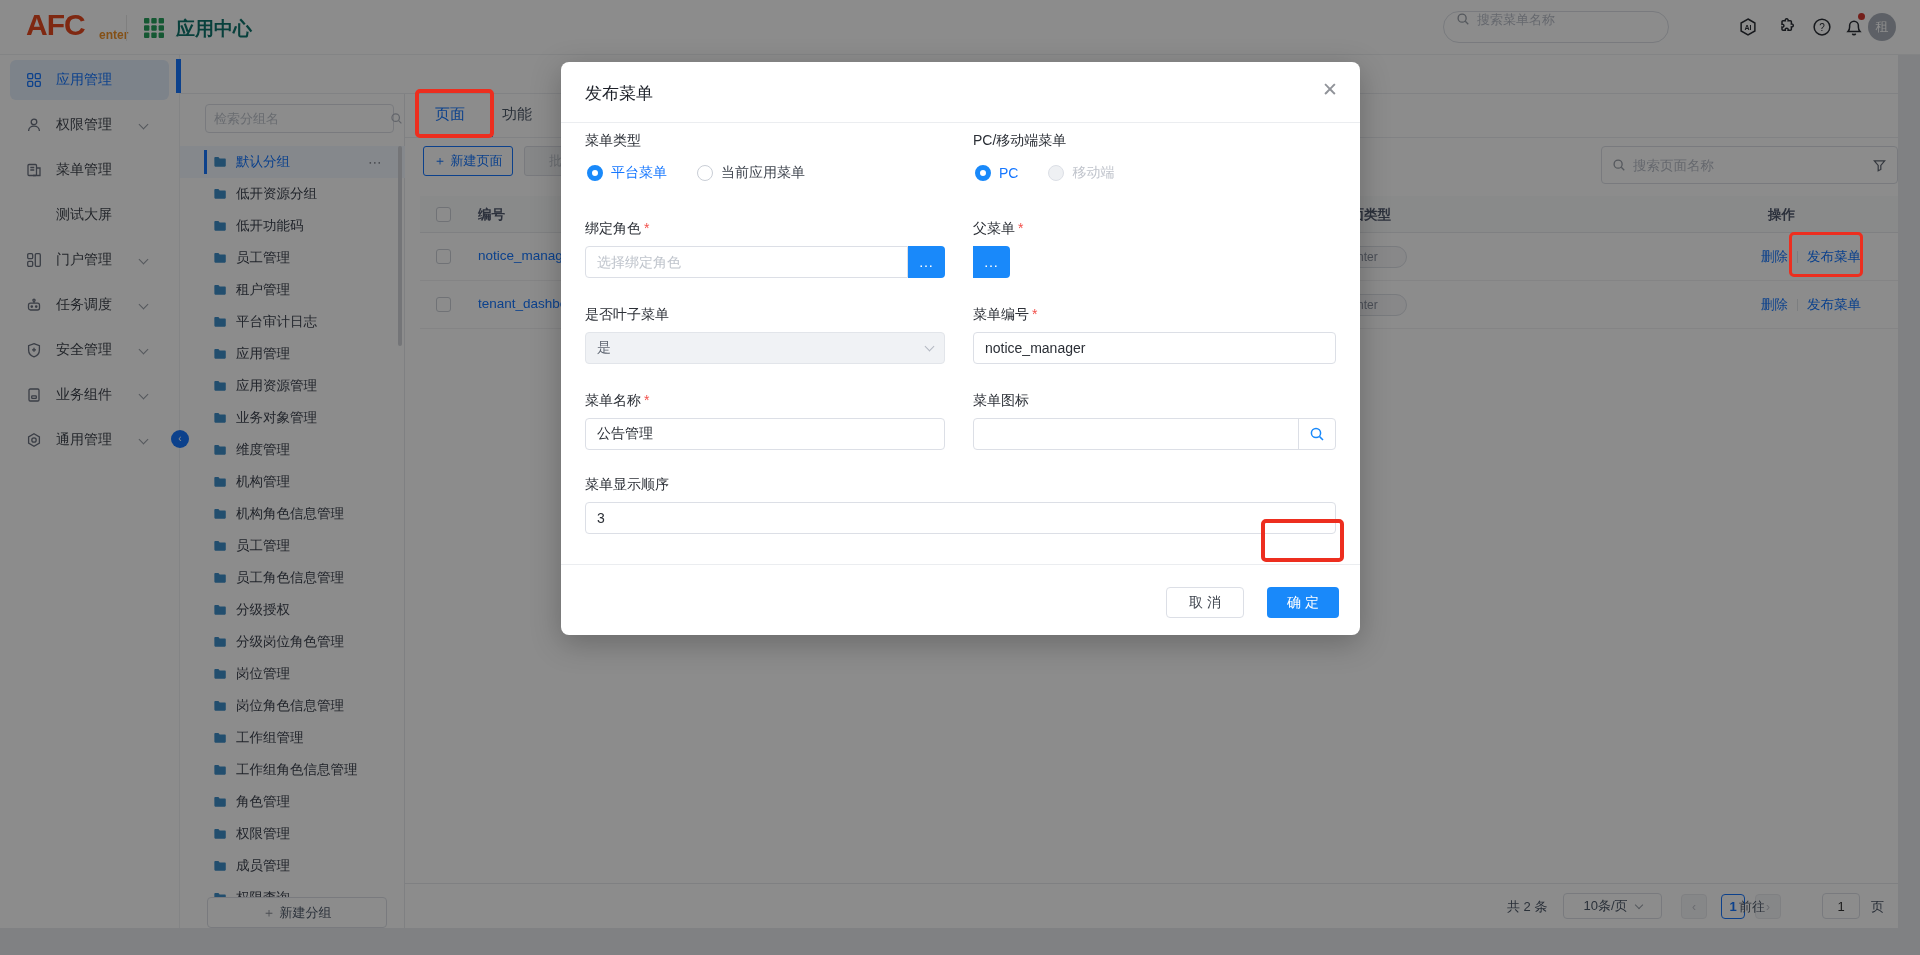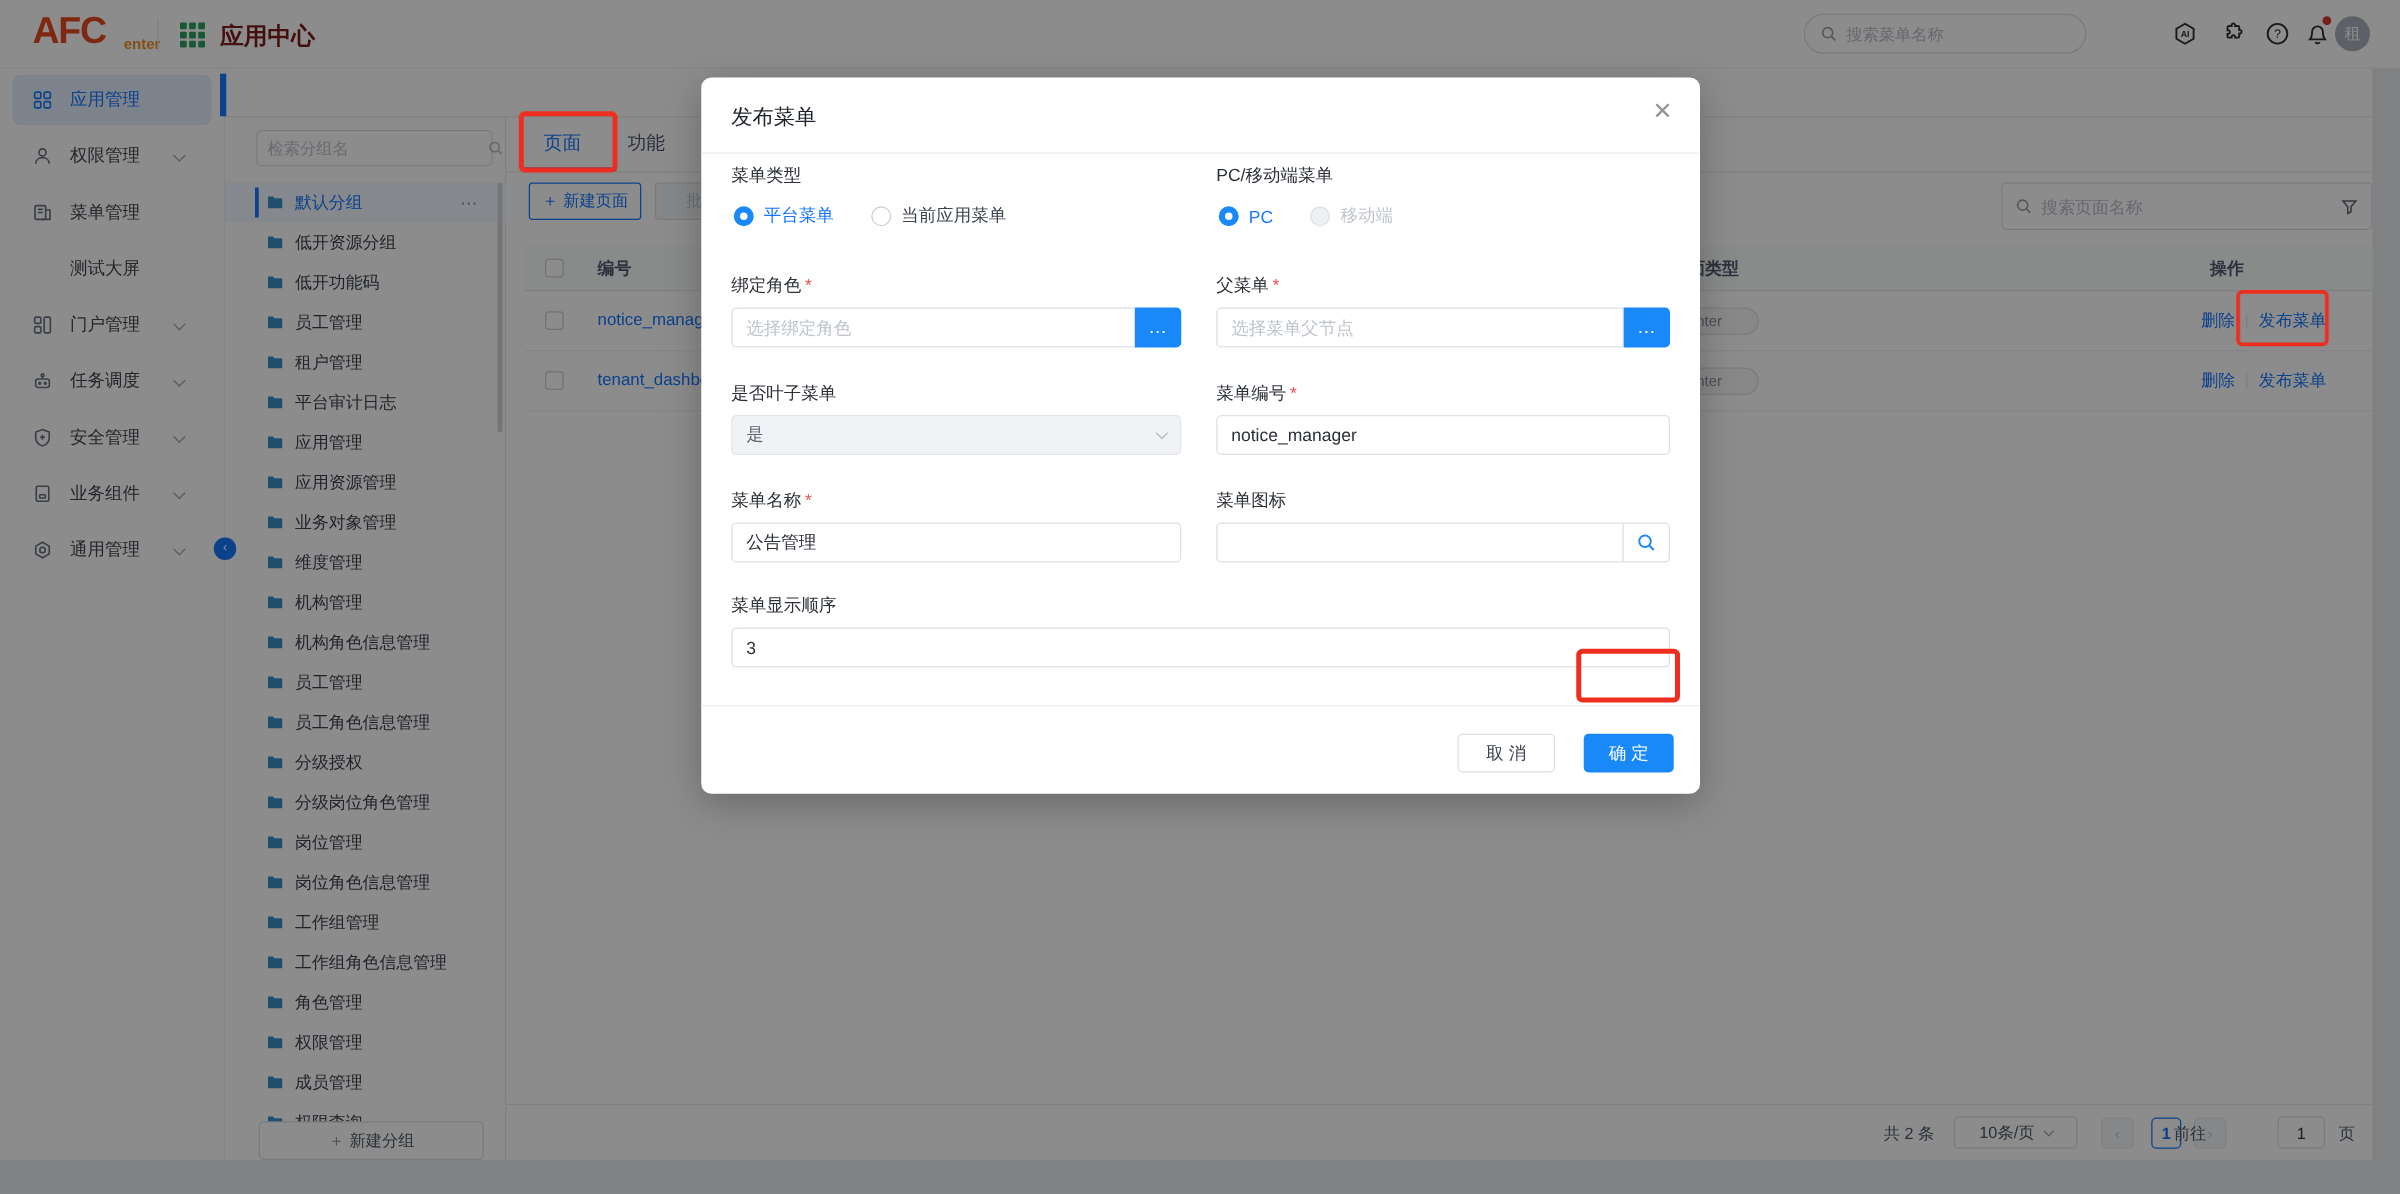--- a/index.html
+++ b/index.html
@@ -6,22 +6,22 @@
 html,body{width:1920px;height:955px}
 body{position:relative;background:#e9ebee;font-family:"Liberation Sans","DejaVu Sans",sans-serif;font-size:14px;color:#1f2329;overflow:hidden}
 svg{display:block}
 
 
 #header{position:absolute;left:0;top:0;width:1920px;height:55px;background:#fff;border-bottom:1px solid #eef0f2;z-index:2}
 #logo-main{position:absolute;left:26px;top:8px;font-size:30px;font-weight:900;color:#e8491f;letter-spacing:-1px}
 #logo-sub{position:absolute;left:99px;top:28px;font-size:12px;font-weight:700;color:#f0932b}
 #logo-divider{position:absolute;left:126px;top:15px;width:1px;height:26px;background:#e7e7e7}
 #app-grid-icon{position:absolute;left:143px;top:17px}
-#app-title{position:absolute;left:176px;top:16px;font-size:19px;font-weight:700;color:#7f1d1d}
-#hdr-search{position:absolute;left:1443px;top:11px;width:226px;height:32px;border:1px solid #dcdfe6;border-radius:16px;background:#fff;display:flex;align-items:center;padding:12px 12px;gap:7px}
+#app-title{position:absolute;left:176px;top:16px;font-size:19px;font-weight:700;color:#0f766e}
+#hdr-search{position:absolute;left:1443px;top:11px;width:226px;height:32px;border:1px solid #dcdfe6;border-radius:16px;background:#fff;display:flex;align-items:flex-start;padding:0 12px;gap:7px}
 #hdr-search input{border:none;outline:none;width:160px;font-size:13px;color:#333;background:transparent}
 #hdr-search input::placeholder{color:#b9bec8}
 .hicon{position:absolute;top:17px;width:20px;height:20px;color:#2b2f36}
 #bell-dot{position:absolute;left:1858px;top:13px;width:7px;height:7px;border-radius:50%;background:#d43a31}
 #avatar{position:absolute;left:1868px;top:13px;width:28px;height:28px;border-radius:50%;background:#aab0ba;color:#fff;font-size:13px;display:flex;align-items:center;justify-content:center}
 
 
 #sidebar{position:absolute;left:0;top:55px;width:180px;height:873px;background:#fff;border-right:1px solid #eef0f2}
 .side-item{position:relative;height:40px;margin:5px 10px;display:flex;align-items:center;border-radius:6px;color:#41464f;cursor:pointer}
 .side-item .side-icon{position:absolute;left:16px;width:16px;height:16px;color:#6b7280}
@@ -634,21 +634,20 @@
       </label>
   </div>
 
   <span class="m-label" style="left:24px;top:158px"><span>绑定角色</span><span class="req">*</span></span>
   <div class="input-group" style="left:24px;top:184px;width:360px">
     <input class="m-input" placeholder="选择绑定角色" style="">
     <button class="dots-btn">…</button>
   </div>
   <span class="m-label" style="left:412px;top:158px"><span>父菜单</span><span class="req">*</span></span>
   <div class="input-group" style="left:412px;top:184px;width:363px">
-    <input class="m-input" placeholder="选择菜单父节点" style="">
     <button class="dots-btn">…</button>
   </div>
 
   <span class="m-label" style="left:24px;top:244px">是否叶子菜单</span>
   <div class="select-disabled" style="left:24px;top:270px;width:360px">
     <span>是</span>
     <span class="chev"></span>
   </div>
   <span class="m-label" style="left:412px;top:244px"><span>菜单编号</span><span class="req">*</span></span>
   <input class="m-input" style="left: 412px; top: 270px; width: 363px;" value="notice_manager">

